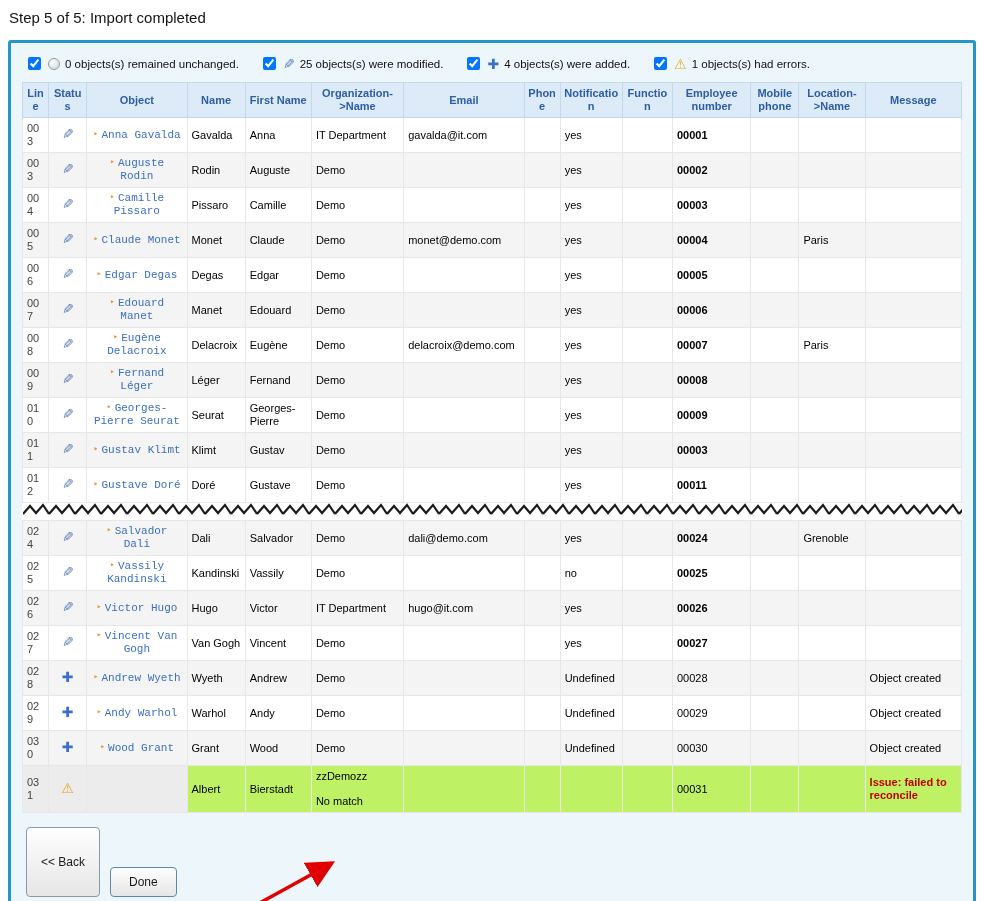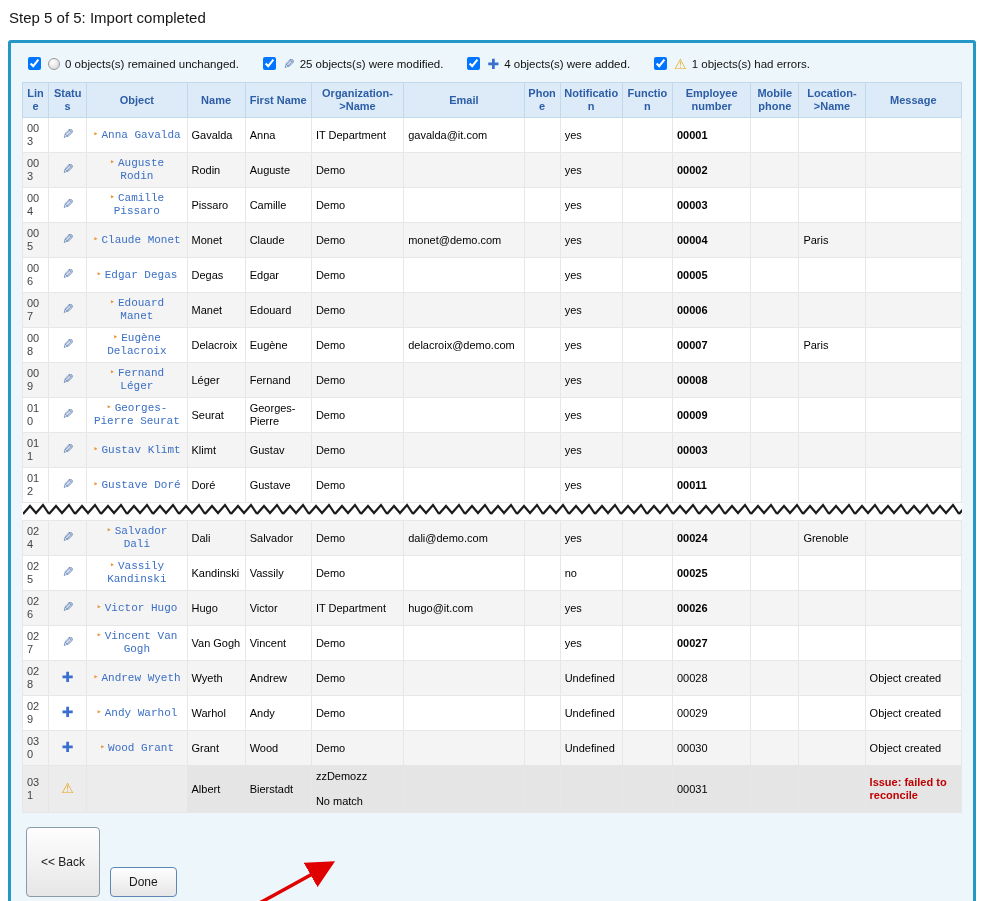--- a/index.html
+++ b/index.html
@@ -47,21 +47,21 @@
   td.c-line { color:#444; }
   td.c-status { text-align:center; }
   .status-icon { font-size:14px; line-height:12px; display:inline-block; }
   .status-icon.st-modified { transform:scaleX(-1); font-weight:normal; }
   .status-icon.st-added { font-weight:bold; }
   td.c-object { text-align:center;font-family:Liberation Mono, monospace; }
   .marker { color:#e8953c; margin-right:3px; font-size:9px; vertical-align:1px; }
   .obj-link { color:#3b6fc4; cursor:pointer; }
   td.c-emp.bold { font-weight:bold; color:#000; }
   .msg-error { color:#c00000; font-weight:bold; }
-  tr.error-row td { background:#e5e5e5; }
+  tr.error-row td { background:#bef264; }
   tr.error-row td.c-line, tr.error-row td.c-status, tr.error-row td.c-object { background:#ececec; }
   .org-note { display:none; margin-top:12px; }
   tr.tear-row td { padding:0; border-left:none; border-right:none; height:14px; background:#fff; }
 
   
   .btn-row { margin:14px 0 0 4px; display:flex; gap:10px; }
   .btn {
     font-family:inherit; font-size:12px; color:#1a1a1a;
     padding:9px 14px; border:1px solid #8b9aa7; border-radius:4px;
     background:linear-gradient(#fefefe,#e6e6e6); cursor:pointer;

